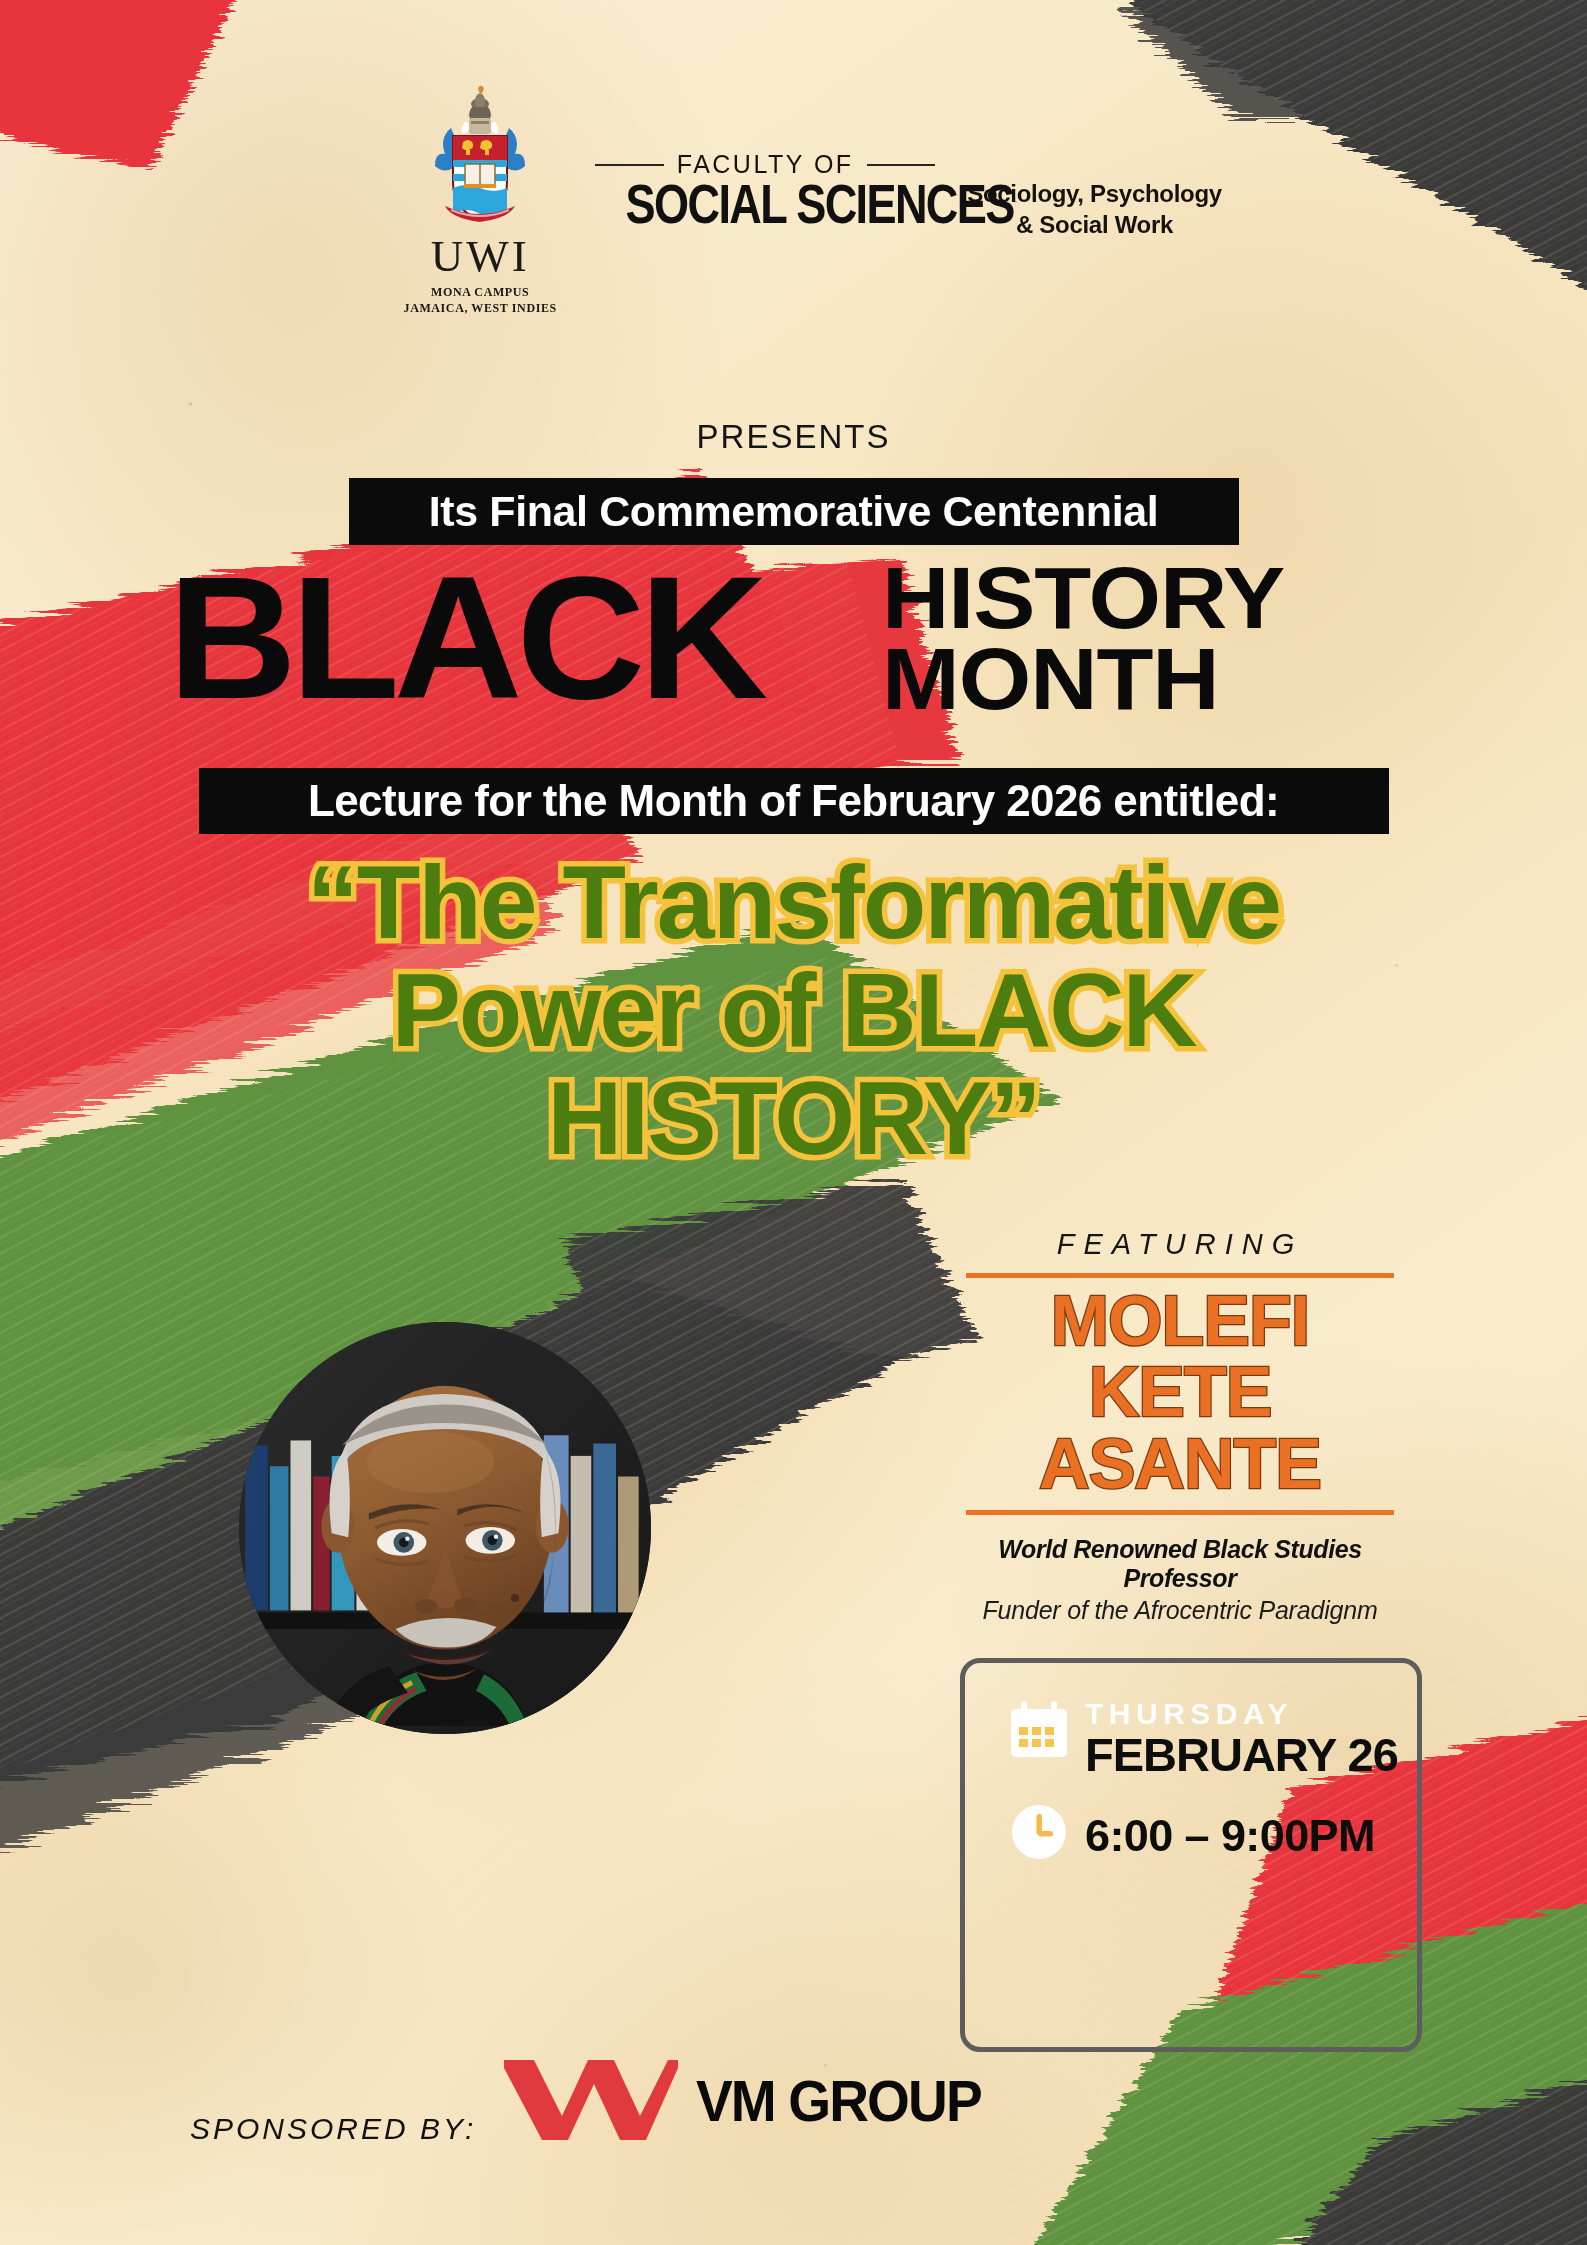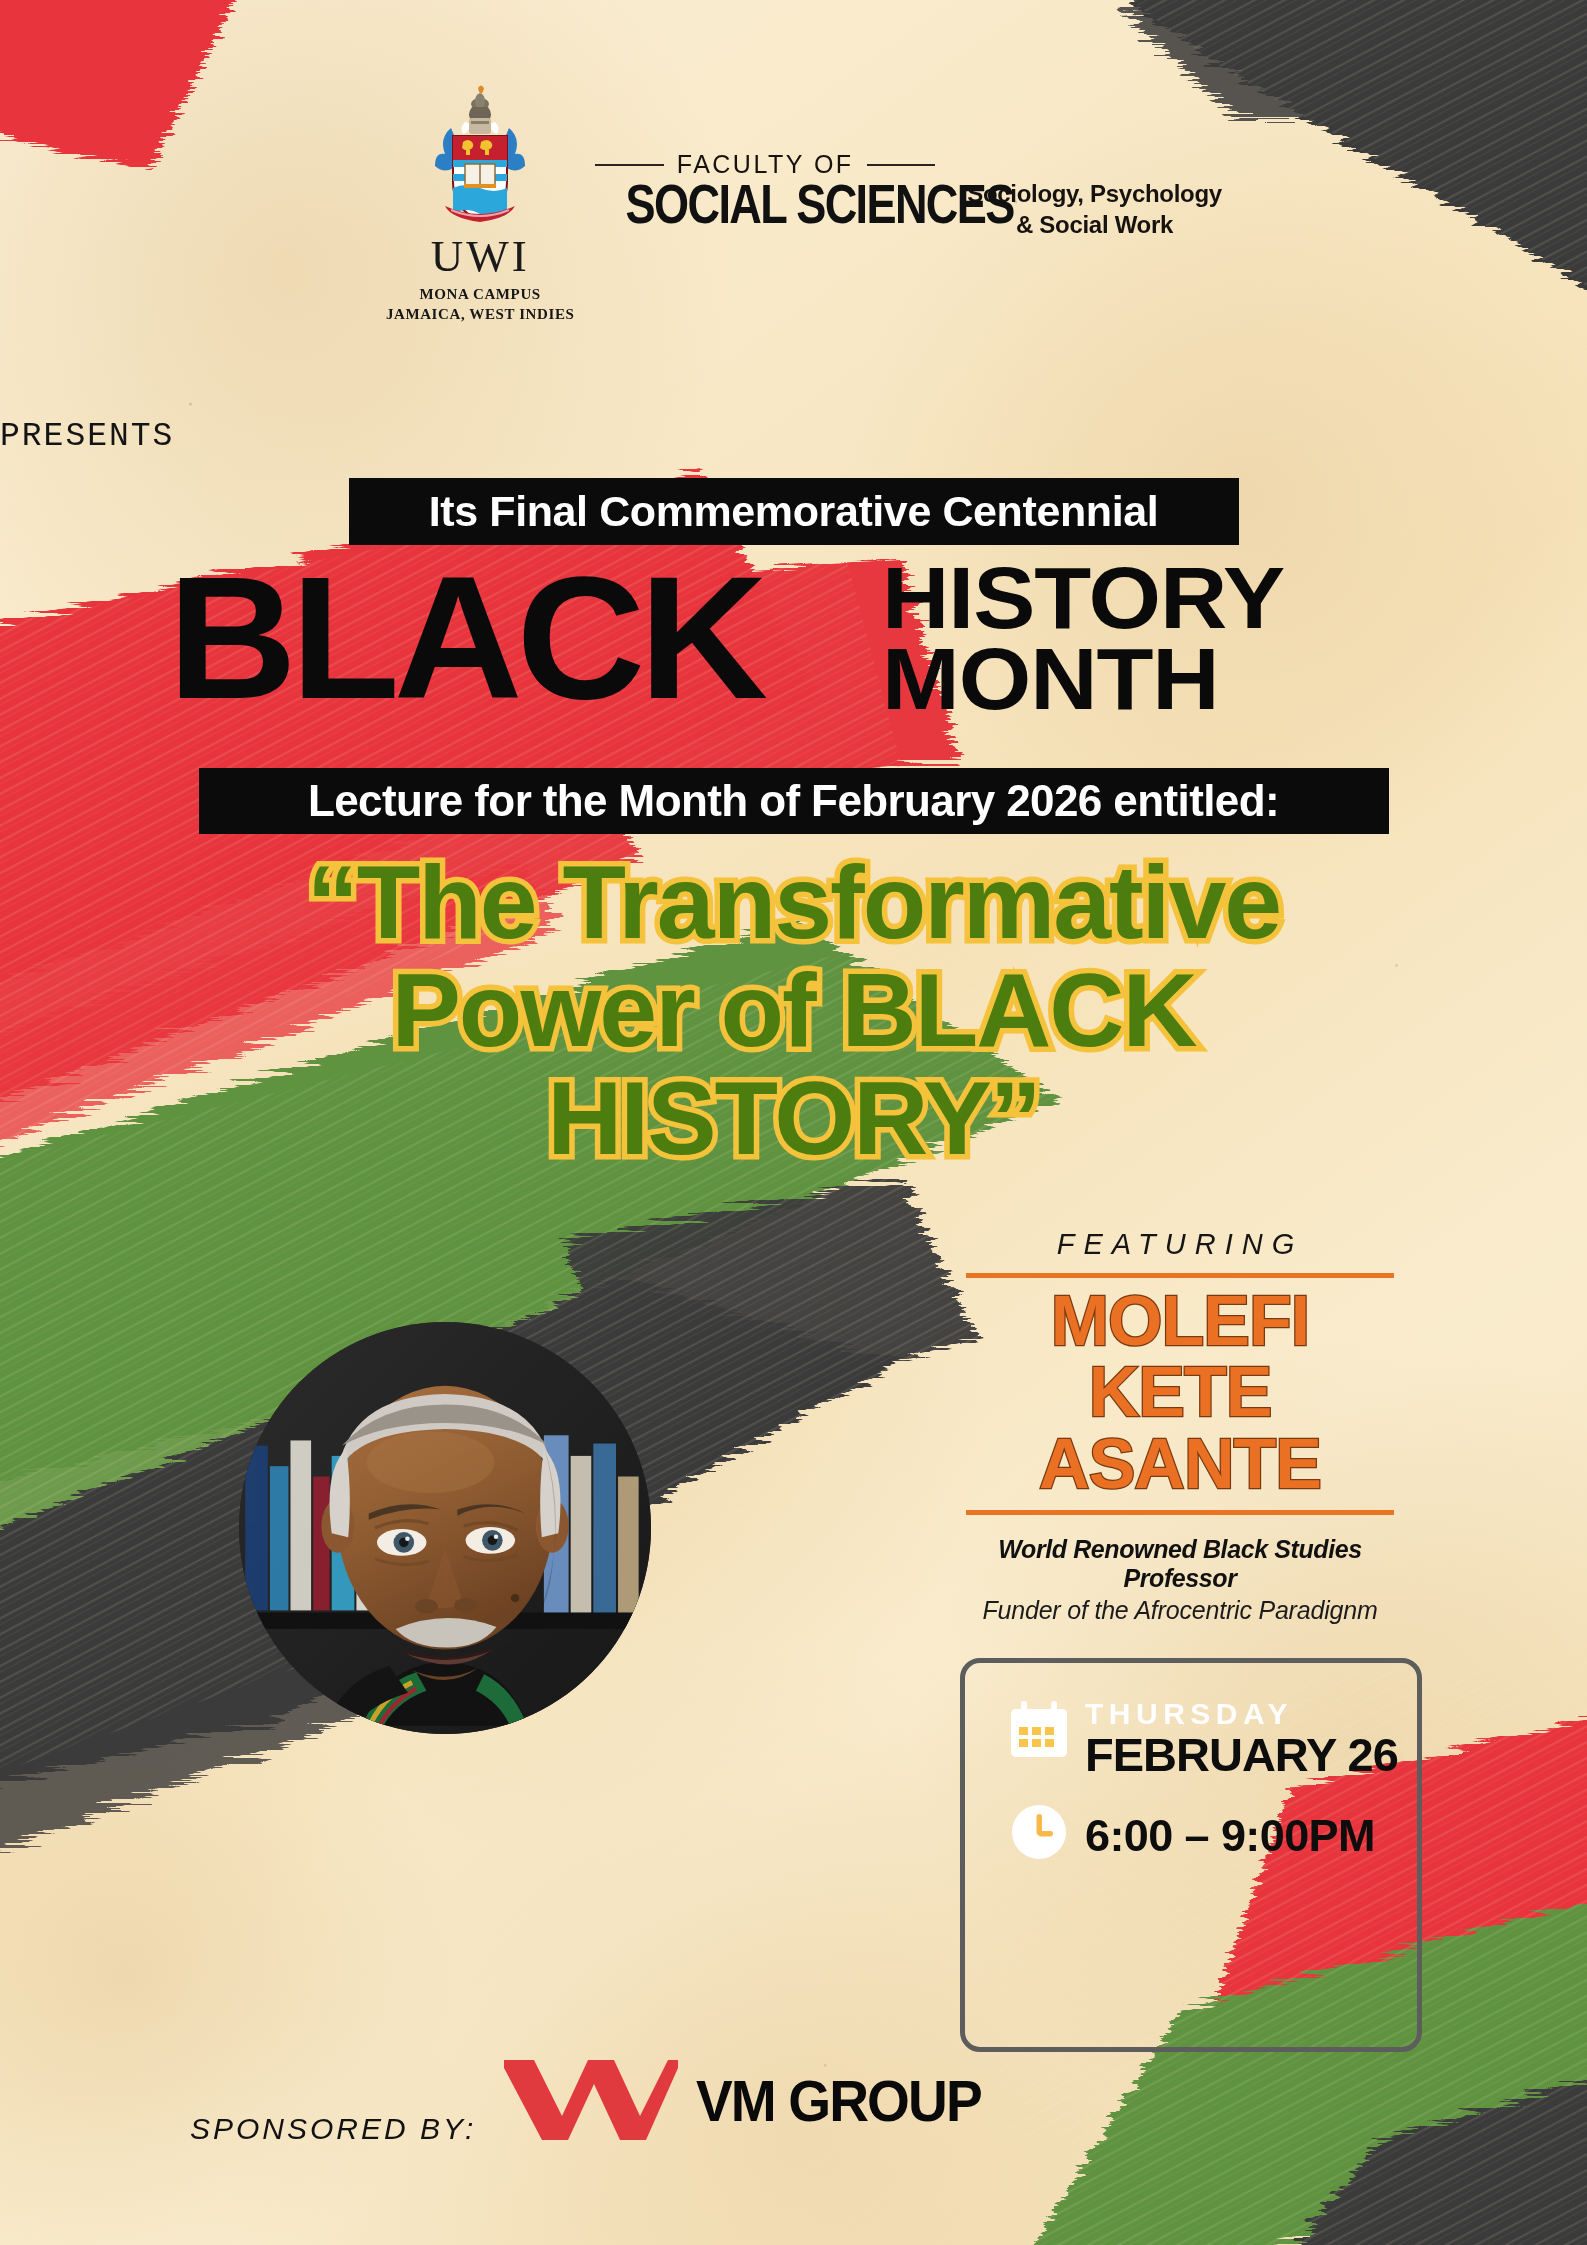--- a/index.html
+++ b/index.html
@@ -49,21 +49,21 @@
     position:absolute; left:0; right:0; top:80px;
     display:flex; align-items:flex-start; justify-content:center; gap:0;
   }
   .uwi-block{ width:230px; text-align:center; }
   .crest{ width:118px; height:150px; margin:0 auto 4px; display:block; }
   .uwi-word{
     font-family:"Liberation Serif", serif; font-size:45px; letter-spacing:3px;
     color:#1a1a1a; line-height:1; font-weight:400;
   }
   .uwi-sub{
-    font-family:"Liberation Serif", serif; font-weight:700; font-size:15px;
+    font-family:"Liberation Serif", serif; font-weight:700; font-size:12px;
     letter-spacing:.6px; color:#171717; line-height:1.35; margin-top:5px;text-align:center;
   }
 
   .fss-block{ width:340px; margin-top:70px; }
   .fss-top{
     display:flex; align-items:center; gap:13px; justify-content:center;
     font-size:25px; letter-spacing:2.5px; color:#17120e;
     font-family:"Liberation Sans", sans-serif;
   }
   .fss-top .rule{ flex:1; height:2px; background:#2a2320; }
@@ -74,22 +74,22 @@
     white-space:nowrap; line-height:1;
   }
   .dept-block{
     margin-top:98px; margin-left:32px;
     font-size:24px; font-weight:700; line-height:1.3; color:#16120f;
     text-align:center; letter-spacing:-.3px;
   }
 
   
   .presents{
-    position:absolute; left:0; right:0; top:418px; 
-    font-family:Liberation Mono, monospace; font-size:33px; letter-spacing:2px; color:#141414;
+    position:absolute; left:0; right:0; top:418px; text-align:center;
+    font-family:Liberation Sans, sans-serif; font-size:33px; letter-spacing:2px; color:#141414;
   }
 
   
   .banner{
     position:absolute; background:#0b0b0b; color:#fff;
     font-weight:700; white-space:nowrap; text-align:center;
     display:flex; align-items:center; justify-content:center;
   }
   #banner-centennial{
     left:50%; transform:translateX(-50%); top:478px;

